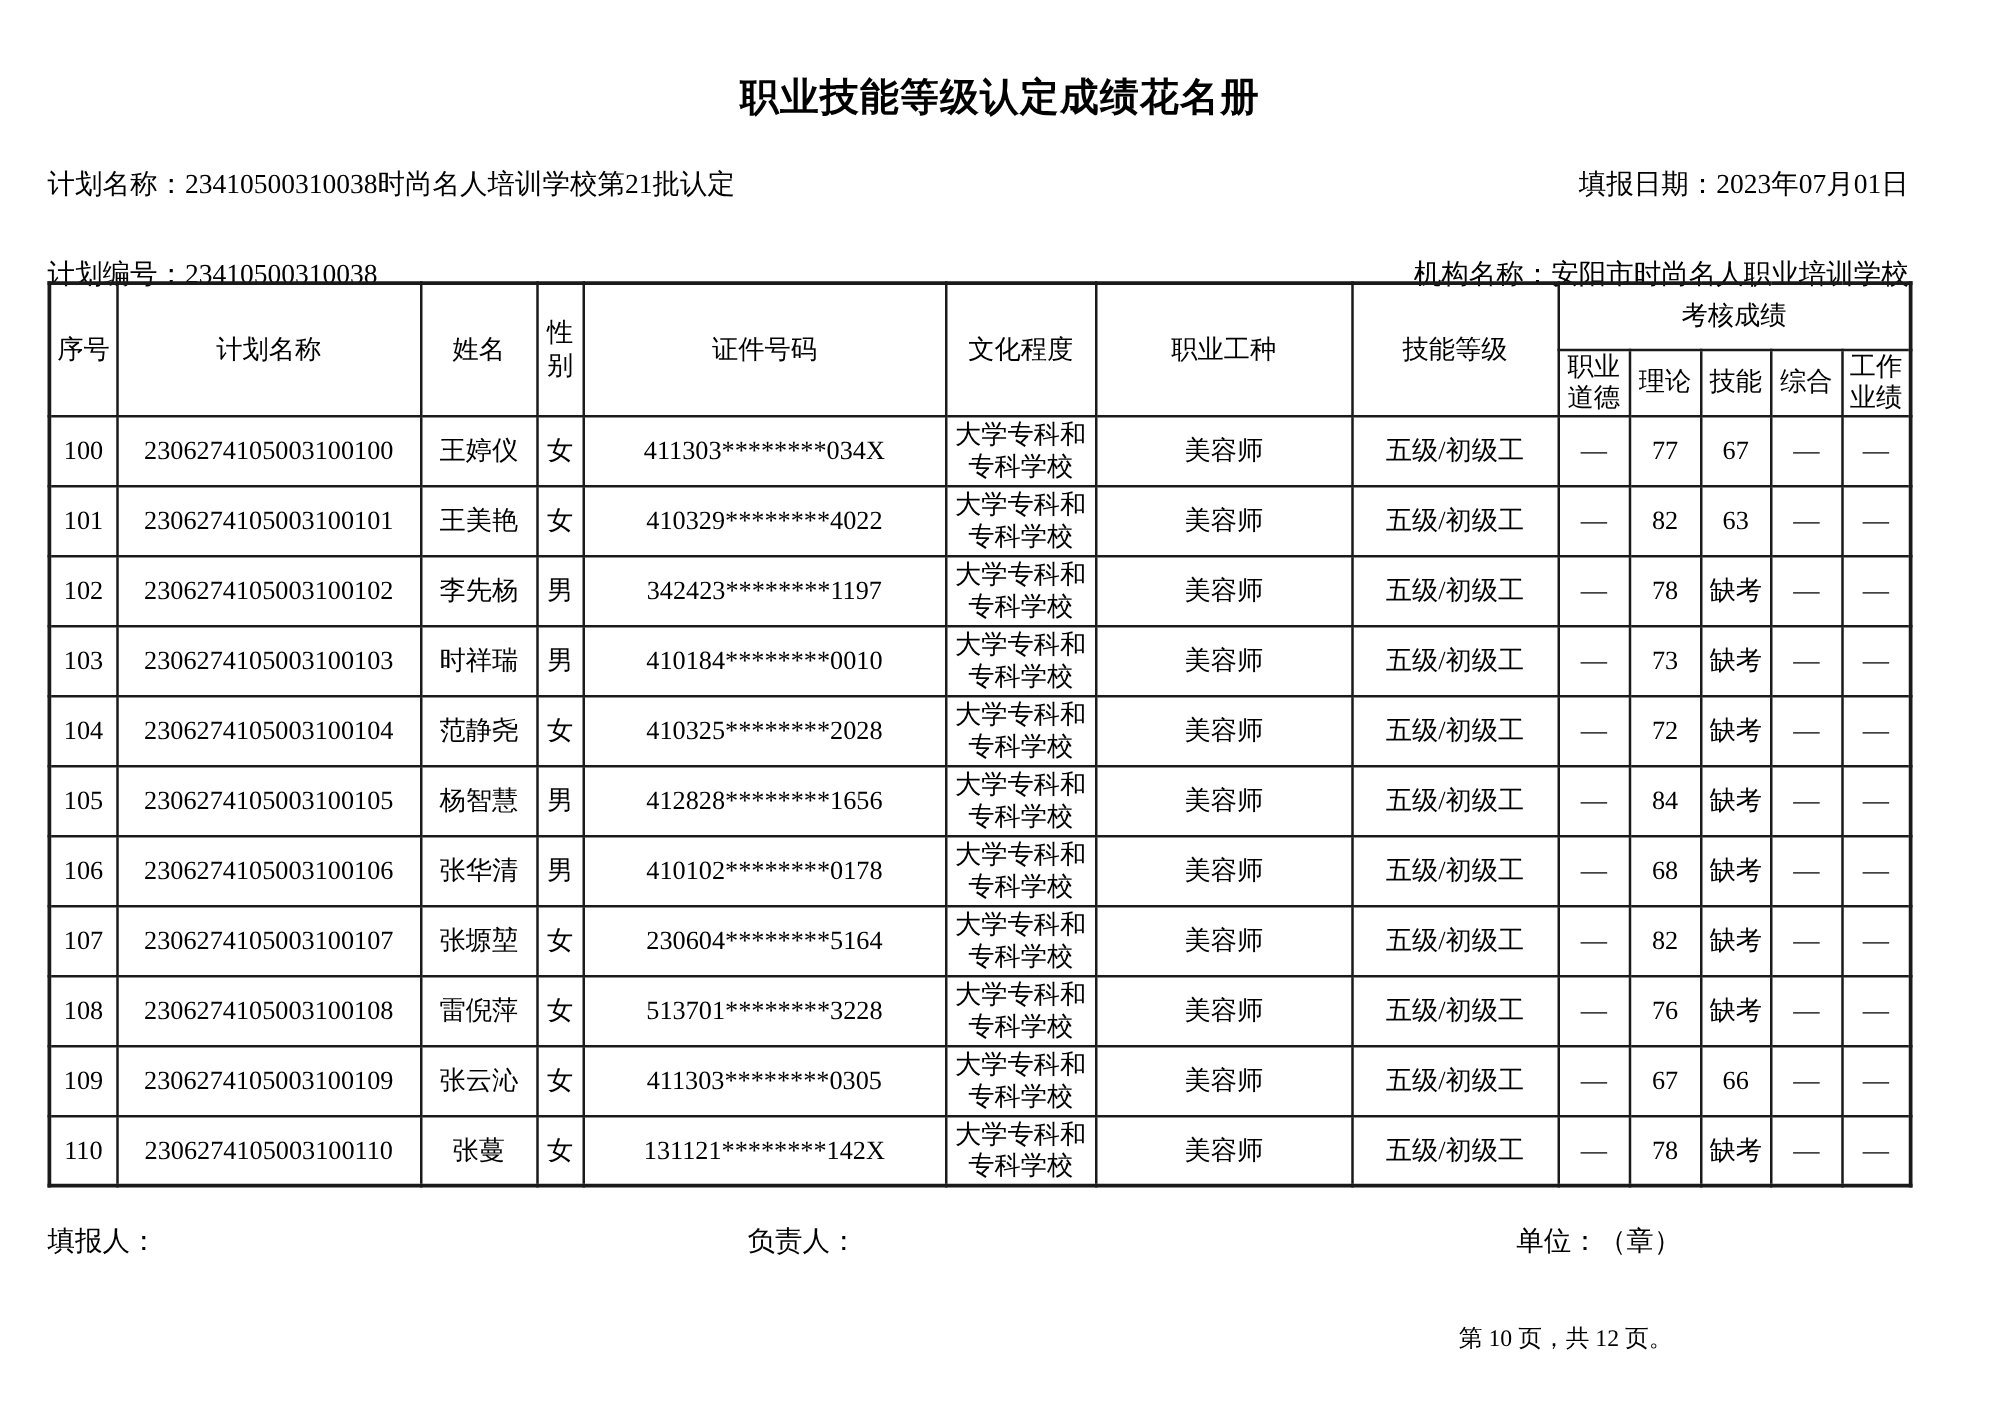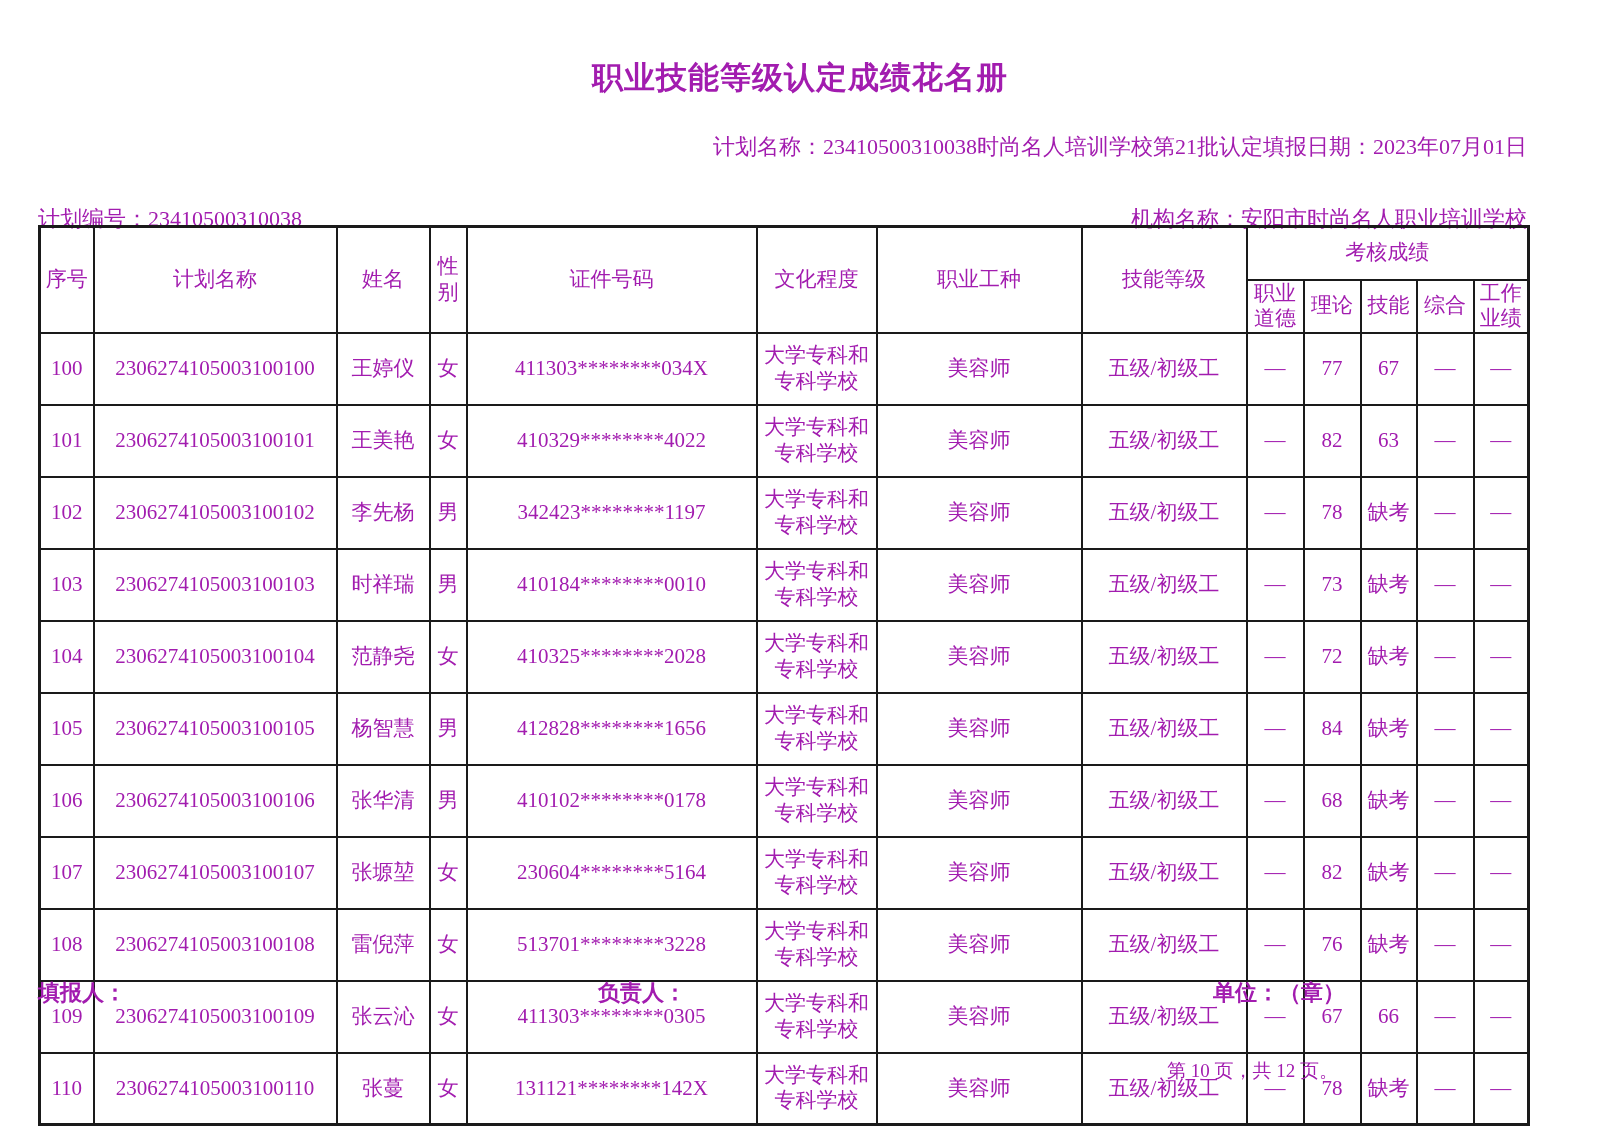--- a/index.html
+++ b/index.html
@@ -2,21 +2,21 @@
 <html><head>
 <meta charset="utf-8">
 <style>
   html, body { margin: 0; padding: 0; background: #ffffff; }
   .page {
     position: relative;
     width: 1600px;
     height: 1129px;
     background: #ffffff;
     font-family: "Liberation Serif", "DejaVu Serif", serif;
-    color: #a21caf;
+    color: #000000;
     overflow: hidden;
   }
   .doc-title {
     position: absolute;
     top: 57px;
     left: 0;
     width: 100%;
     text-align: center;
     font-size: 31px;
     font-weight: bold;
@@ -24,21 +24,21 @@
   }
   .meta-row {
     position: absolute;
     left: 38px;
     width: 1489px;
     display: flex;
     justify-content: space-between;
     font-size: 22px;
     white-space: nowrap;
   }
-  .meta-row.first  { top: 132px; justify-content: flex-end; }
+  .meta-row.first  { top: 132px; }
   .meta-row.second { top: 204px; }
 
   table.roster {
     position: absolute;
     left: 38px;
     top: 225px;
     width: 1489px;
     border-collapse: collapse;
     table-layout: fixed;
     border: 3px solid #1a1a1a;
@@ -48,30 +48,30 @@
     text-align: center;
     vertical-align: middle;
     font-weight: normal;
     font-size: 21px;
     line-height: 1.22;
     padding: 0 3px;
     overflow: hidden;
   }
   tr.hdr-top   { height: 53px; }
   tr.hdr-sub   { height: 50px; }
-  tr.data-row  { height: 72px; }
+  tr.data-row  { height: 56px; }
 
   .footer-line {
     position: absolute;
     top: 978px;
     left: 0;
     width: 100%;
     font-size: 22px;
   }
-  .footer-item { position: absolute; white-space: nowrap; font-weight: bold; }
+  .footer-item { position: absolute; white-space: nowrap; }
   .footer-filler  { left: 38px; }
   .footer-manager { left: 598px; }
   .footer-unit    { left: 1213px; }
   .page-number {
     position: absolute;
     top: 1058px;
     left: 1167px;
     font-size: 19px;
     white-space: nowrap;
   }

